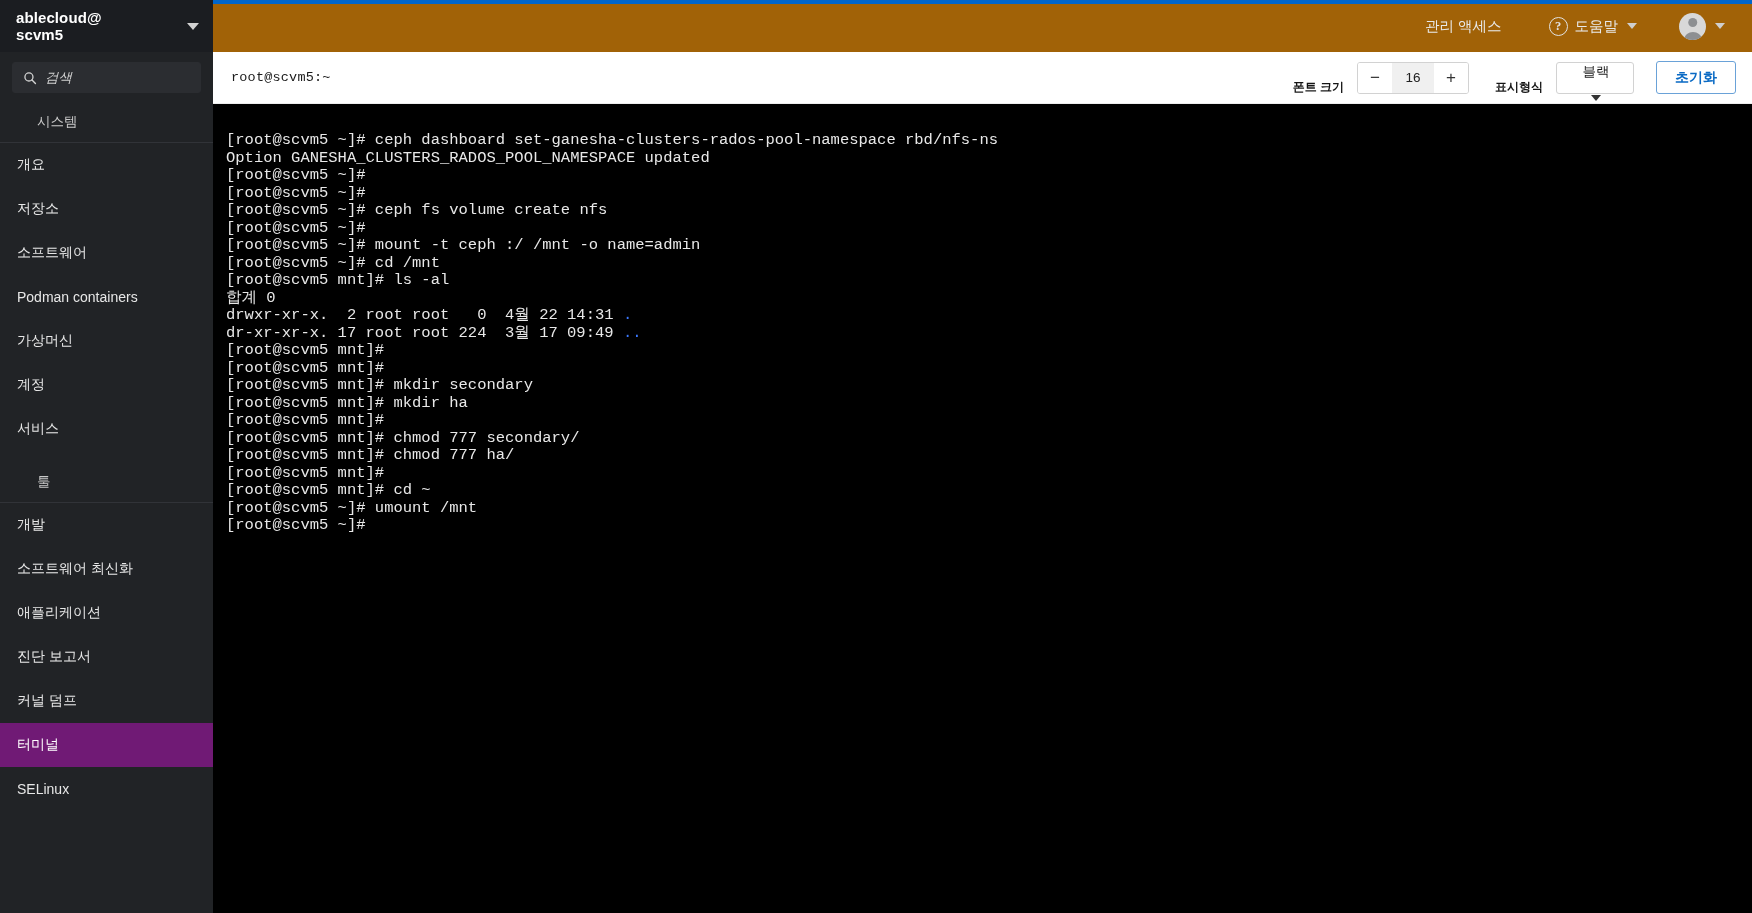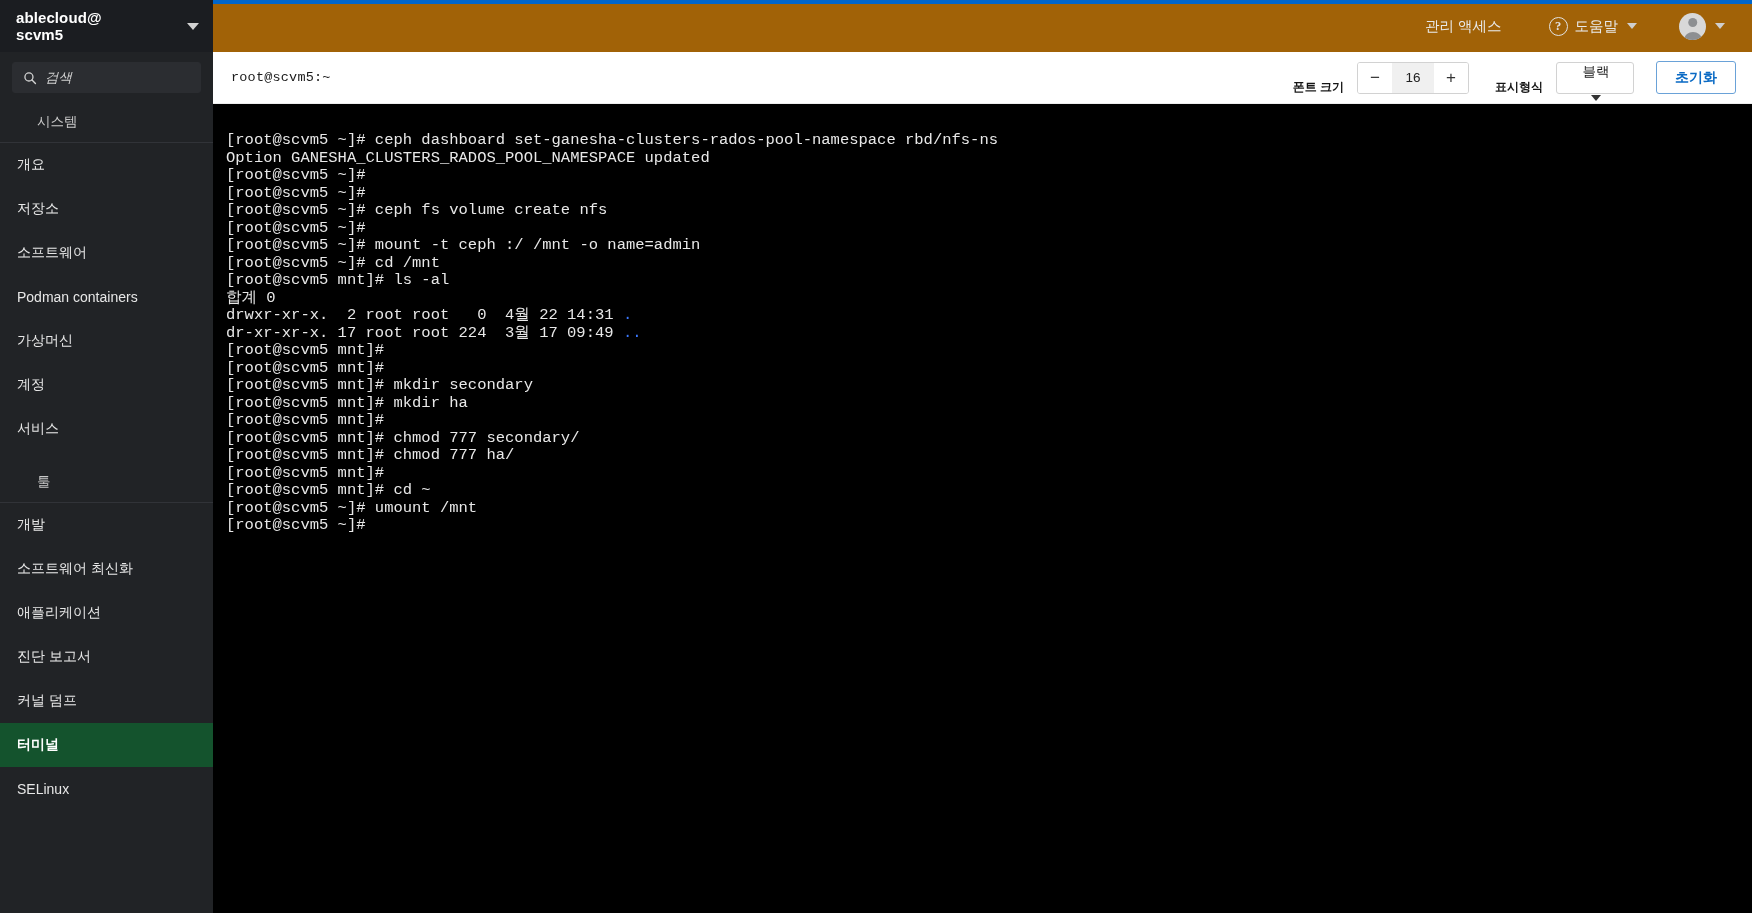--- a/index.html
+++ b/index.html
@@ -102,21 +102,21 @@
     padding: 11px 0 11px 17px;
     margin-left: 20px;
   }
   .nav-section-label.tools { padding-top: 22px; }
   .nav-divider { height: 1px; background: #313338; }
   .nav-item {
     height: 44px; display: flex; align-items: center;
     padding-left: 17px; color: #e7e7e7; font-size: 14px;
     cursor: pointer; user-select: none;
   }
-  .nav-item.active { background: #14532d; color: #ffffff; font-weight: bold; }
+  .nav-item.active { background: #701a75; color: #ffffff; }
 
   
   .main { flex: 1 1 auto; min-width: 0; display: flex; flex-direction: column; background: #000; }
   .term-toolbar {
     height: 52px; flex: 0 0 52px; background: #ffffff;
     display: flex; align-items: center; padding: 0 16px 0 18px;
     border-bottom: 1px solid #ededed;
   }
   .term-title {
     font-family: "Liberation Mono", "DejaVu Sans Mono", monospace;

